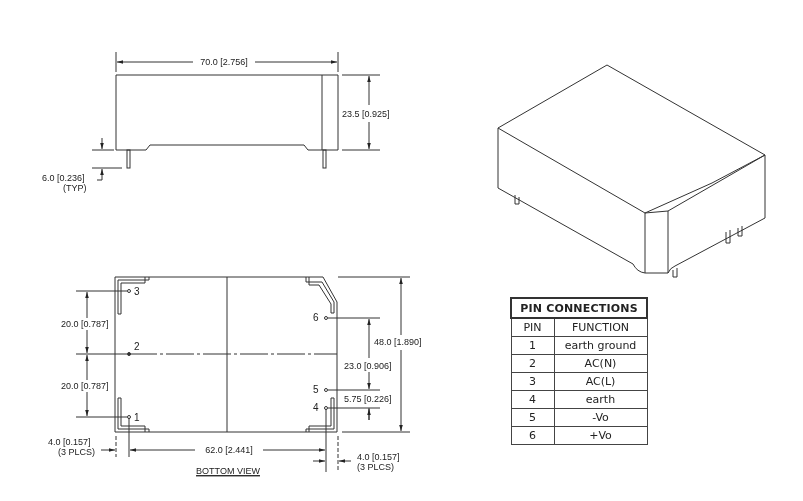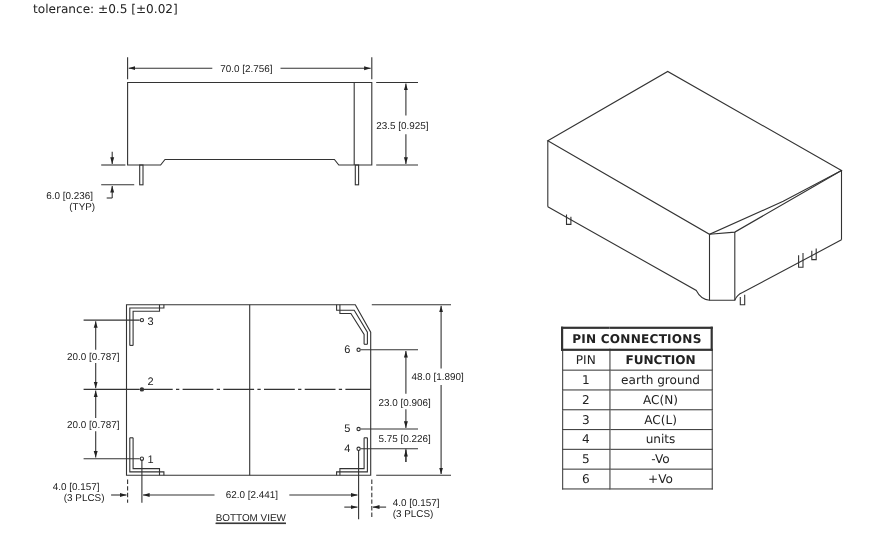--- a/index.html
+++ b/index.html
@@ -7,27 +7,26 @@
   .notes{position:absolute;left:30px;top:3px;font-size:11px;line-height:12px;color:#222;}
   .notes div{white-space:nowrap;}
   svg.drawing{position:absolute;left:0;top:0;}
   svg text{font-family:"Liberation Sans",sans-serif;fill:#222;}
   .dim{font-size:9px;}
   .pin{font-size:10px;}
   table.pins{position:absolute;left:510px;top:297px;border-collapse:collapse;font-family:"DejaVu Sans",sans-serif;font-size:11px;color:#222;background:#fff;}
   table.pins td,table.pins th{border:1px solid #444;text-align:center;height:17px;padding:0 4px;font-weight:normal;}
   table.pins th.title{font-weight:bold;font-size:11px;height:18px;letter-spacing:0.2px;border:2px solid #333;margin-top:48px;}
   table.pins .c1{width:34px;margin-left:20px;}
-  table.pins .c2{width:84px;font-weight:bold;}
+  table.pins .c2{width:84px;}
 </style>
 </head>
 <body>
 
 <div class="notes">
-  <div>tolerance: ±0.5 [±0.02]</div>
 </div>
 
 <svg class="drawing" width="803" height="501" viewBox="0 0 803 501">
   <defs>
     <marker id="arr" viewBox="0 0 10 10" refX="10" refY="5" markerWidth="6" markerHeight="6" orient="auto-start-reverse">
       <path d="M0,2 L10,5 L0,8 z" fill="#222"></path>
     </marker>
   </defs>
 
   <g stroke="#333" fill="none" stroke-width="1">
@@ -172,21 +171,21 @@
   <tr>
     <td>2</td>
     <td>AC(N)</td>
   </tr>
   <tr>
     <td>3</td>
     <td>AC(L)</td>
   </tr>
   <tr>
     <td>4</td>
-    <td>units</td>
+    <td>earth</td>
   </tr>
   <tr>
     <td>5</td>
     <td>-Vo</td>
   </tr>
   <tr>
     <td>6</td>
     <td>+Vo</td>
   </tr>
 </tbody>

